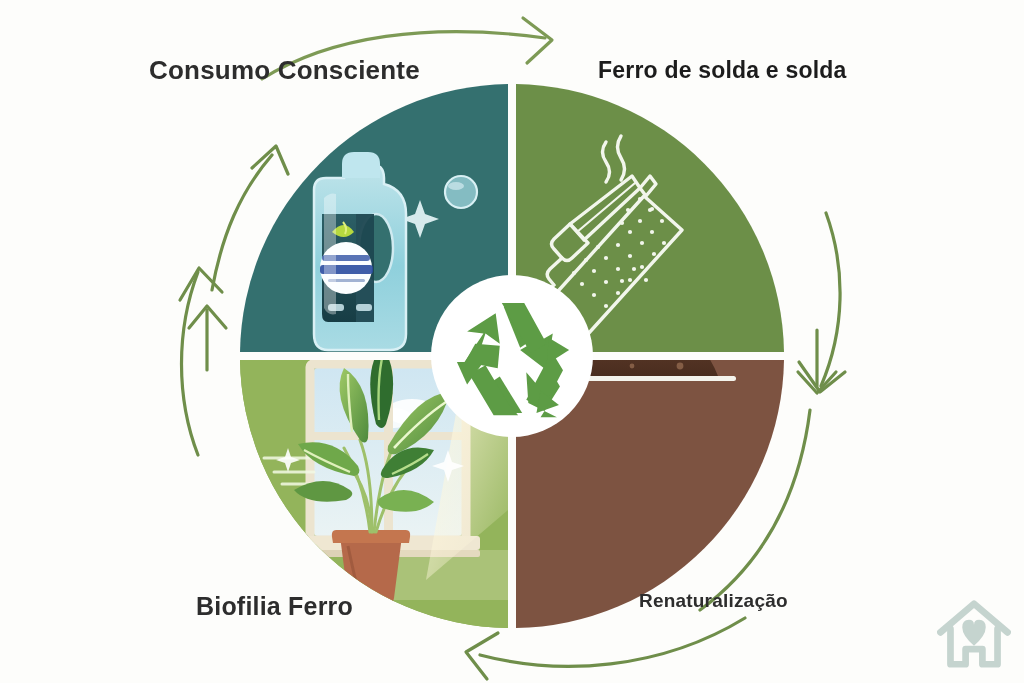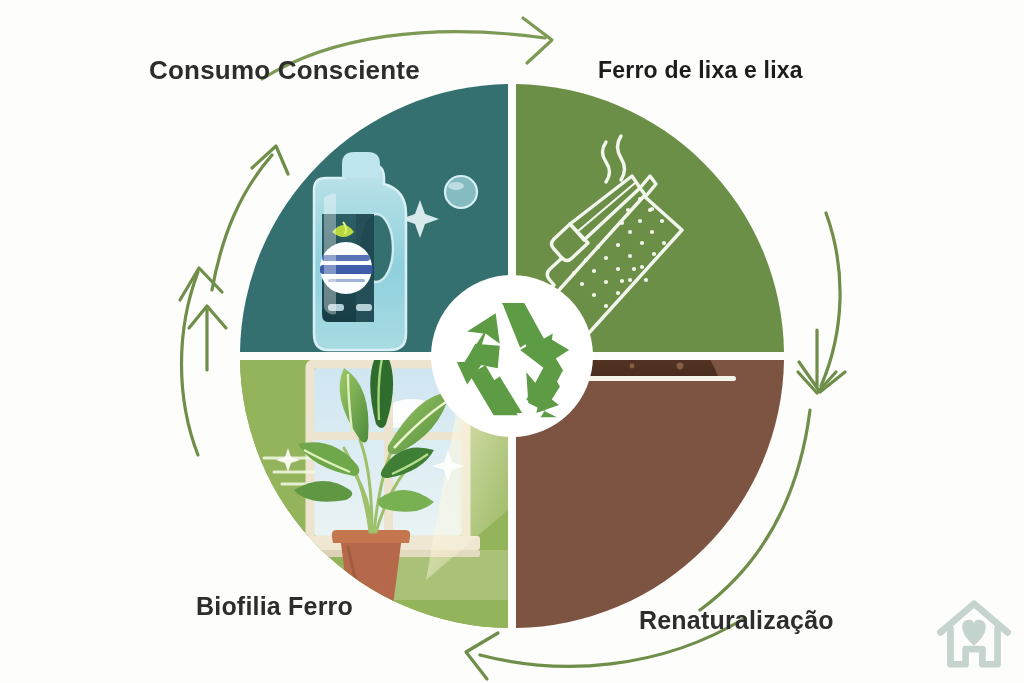--- a/index.html
+++ b/index.html
@@ -41,22 +41,22 @@
   }
   #label-bl {
     left: 196px;
     top: 592px;
     font-size: 25px;
     font-weight: 600;
     color: #2d2d2d;
   }
   #label-br {
     left: 639px;
-    top: 606px;
-    font-size: 25px;
+    top: 590px;
+    font-size: 19px;
     font-weight: 600;
     color: #2d2d2d;
   }
 
   
   #wheel {
     position: absolute;
     left: 236px;
     top: 80px;
     width: 552px;
@@ -387,21 +387,21 @@
           <polygon points="36,-18 56,-6 34,8"></polygon>
           <polygon points="24,56 46,48 28,34"></polygon>
           <polygon points="-44,28 -54,6 -28,6"></polygon>
         </g>
       </g>
     </svg>
   </div>
 
   <div class="label" id="label-tl">Consumo Consciente</div>
 
-  <div class="label" id="label-tr">Ferro de lixa e lixa</div>
+  <div class="label" id="label-tr">Ferro de solda e solda</div>
 
   <div class="label" id="label-br">Renaturalização</div>
 
   <div class="label" id="label-bl">Biofilia Ferro</div>
 
   <svg id="logo" viewBox="0 0 100 100" xmlns="http://www.w3.org/2000/svg">
     <g fill="none" stroke="#c3d2cd" stroke-width="8" stroke-linejoin="round" stroke-linecap="round">
       <path d="M 10,48 L 50,14 L 90,48"></path>
       <path d="M 22,44 L 22,86 L 40,86 L 40,68 L 60,68 L 60,86 L 78,86 L 78,44"></path>
     </g>

